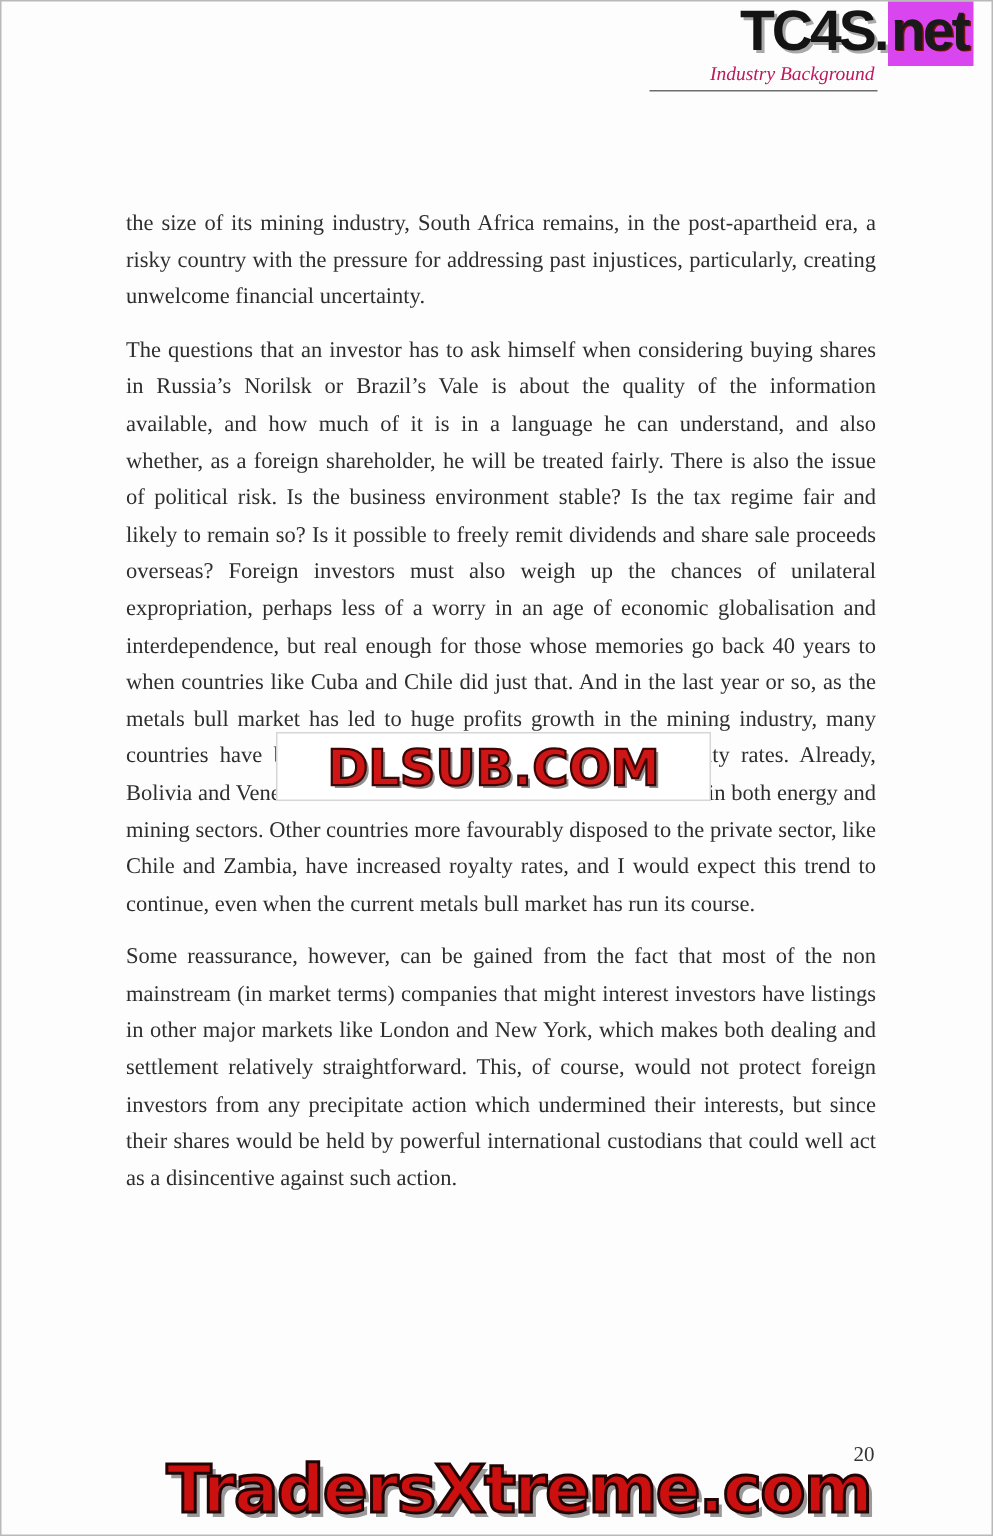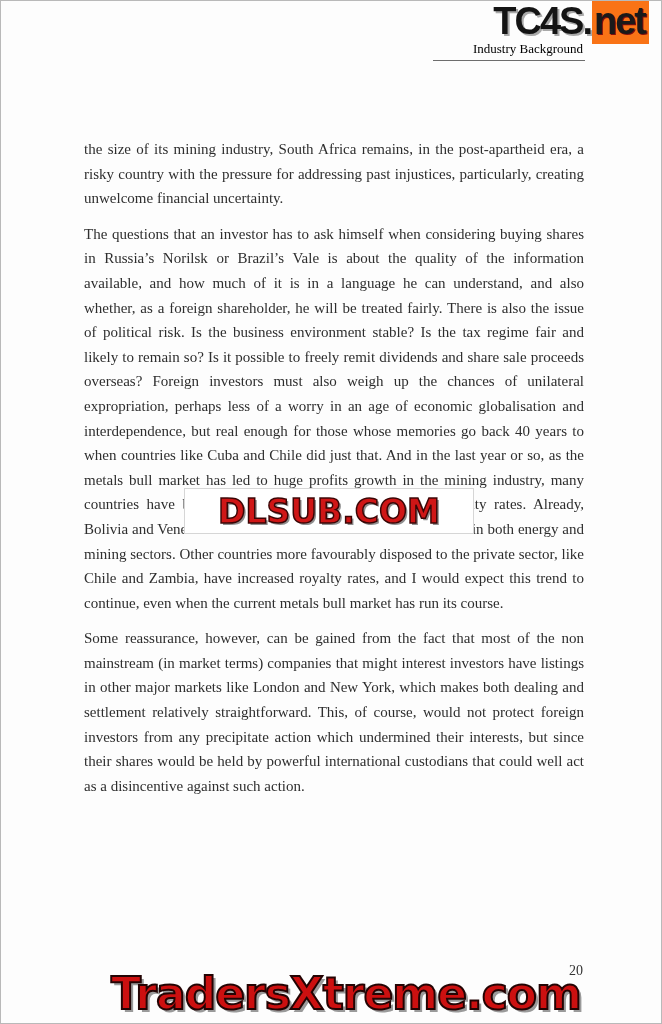--- a/index.html
+++ b/index.html
@@ -27,36 +27,37 @@
     font-family: "Liberation Sans", sans-serif;
     font-weight: 900;
     font-size: 38px;
     letter-spacing: -2px;
     color: #141414;
     text-shadow: 2px 2px 0 #a9a9a9;
     white-space: nowrap;
     line-height: 40px;
   }
   .logo .net-badge {
-    background: #f97316;
+    background: #d946ef;
     color: #1a1a1a;
     padding: 0 4px 2px 2px;
     margin-left: 1px;
     text-shadow: 1px 1px 0 #7e0d0d;
   }
   .header-subtitle {
     position: absolute;
     top: 40px;
     right: 76px;
     font-family: "Liberation Serif", serif;
     font-size: 13px;
-    color: #000000;
+    color: #be185d;
     padding: 0 2px 3px 40px;
     border-bottom: 1px solid #6d6d6d;
     text-align: left;
+    font-style: italic;
   }
 
   
   .body-text {
     position: absolute;
     top: 100px;
     left: 83px;
     width: 500px;
     color: #2e2e2e;
     font-size: 15px;

